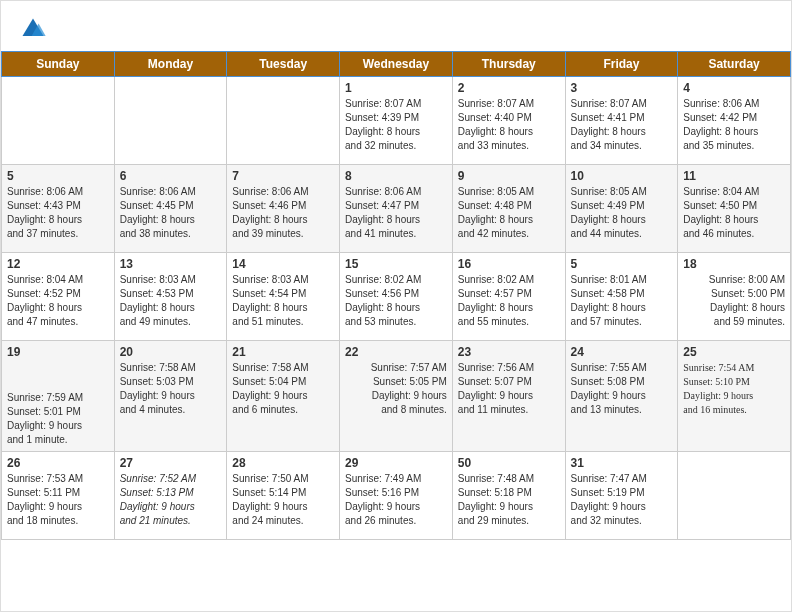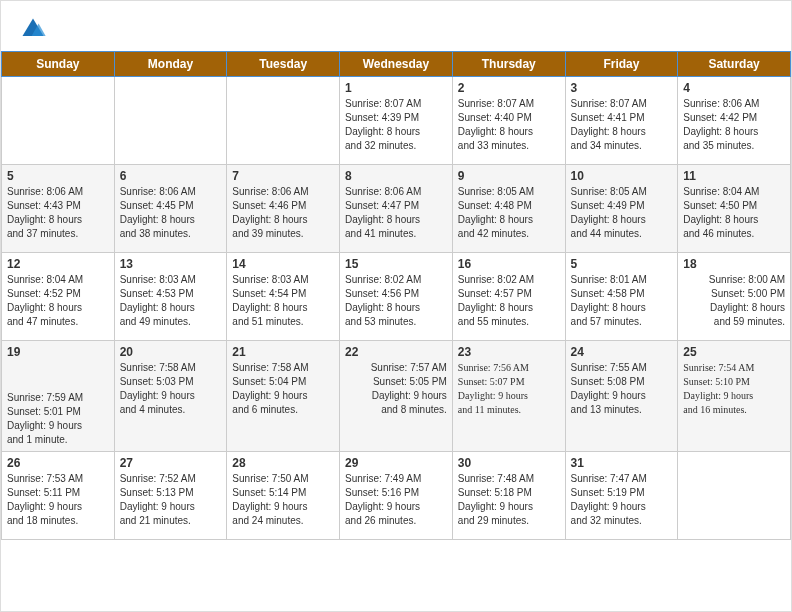--- a/index.html
+++ b/index.html
@@ -294,21 +294,21 @@
           </td>
           <td>
             <div class="day-number">22</div>
             <div class="day-info" style="white-space: pre-line; text-align: right;">Sunrise: 7:57 AM
 Sunset: 5:05 PM
 Daylight: 9 hours
 and 8 minutes.</div>
           </td>
           <td>
             <div class="day-number">23</div>
-            <div class="day-info" style="white-space: pre-line; font-family: Liberation Serif, serif;">Sunrise: 7:56 AM
+            <div class="day-info" style="white-space: pre-line;">Sunrise: 7:56 AM
 Sunset: 5:07 PM
 Daylight: 9 hours
 and 11 minutes.</div>
           </td>
           <td>
             <div class="day-number">24</div>
             <div class="day-info" style="white-space: pre-line;">Sunrise: 7:55 AM
 Sunset: 5:08 PM
 Daylight: 9 hours
 and 13 minutes.</div>
@@ -324,41 +324,41 @@
         <tr>
           <td>
             <div class="day-number">26</div>
             <div class="day-info" style="white-space: pre-line;">Sunrise: 7:53 AM
 Sunset: 5:11 PM
 Daylight: 9 hours
 and 18 minutes.</div>
           </td>
           <td>
             <div class="day-number">27</div>
-            <div class="day-info" style="white-space: pre-line;">Sunrise: 7:52 AM
+            <div class="day-info" style="white-space: pre-line; font-style: italic;">Sunrise: 7:52 AM
 Sunset: 5:13 PM
 Daylight: 9 hours
 and 21 minutes.</div>
           </td>
           <td>
             <div class="day-number">28</div>
             <div class="day-info" style="white-space: pre-line;">Sunrise: 7:50 AM
 Sunset: 5:14 PM
 Daylight: 9 hours
 and 24 minutes.</div>
           </td>
           <td>
             <div class="day-number">29</div>
             <div class="day-info" style="white-space: pre-line;">Sunrise: 7:49 AM
 Sunset: 5:16 PM
 Daylight: 9 hours
 and 26 minutes.</div>
           </td>
           <td>
-            <div class="day-number">30</div>
+            <div class="day-number">50</div>
             <div class="day-info" style="white-space: pre-line;">Sunrise: 7:48 AM
 Sunset: 5:18 PM
 Daylight: 9 hours
 and 29 minutes.</div>
           </td>
           <td>
             <div class="day-number">31</div>
             <div class="day-info" style="white-space: pre-line;">Sunrise: 7:47 AM
 Sunset: 5:19 PM
 Daylight: 9 hours

